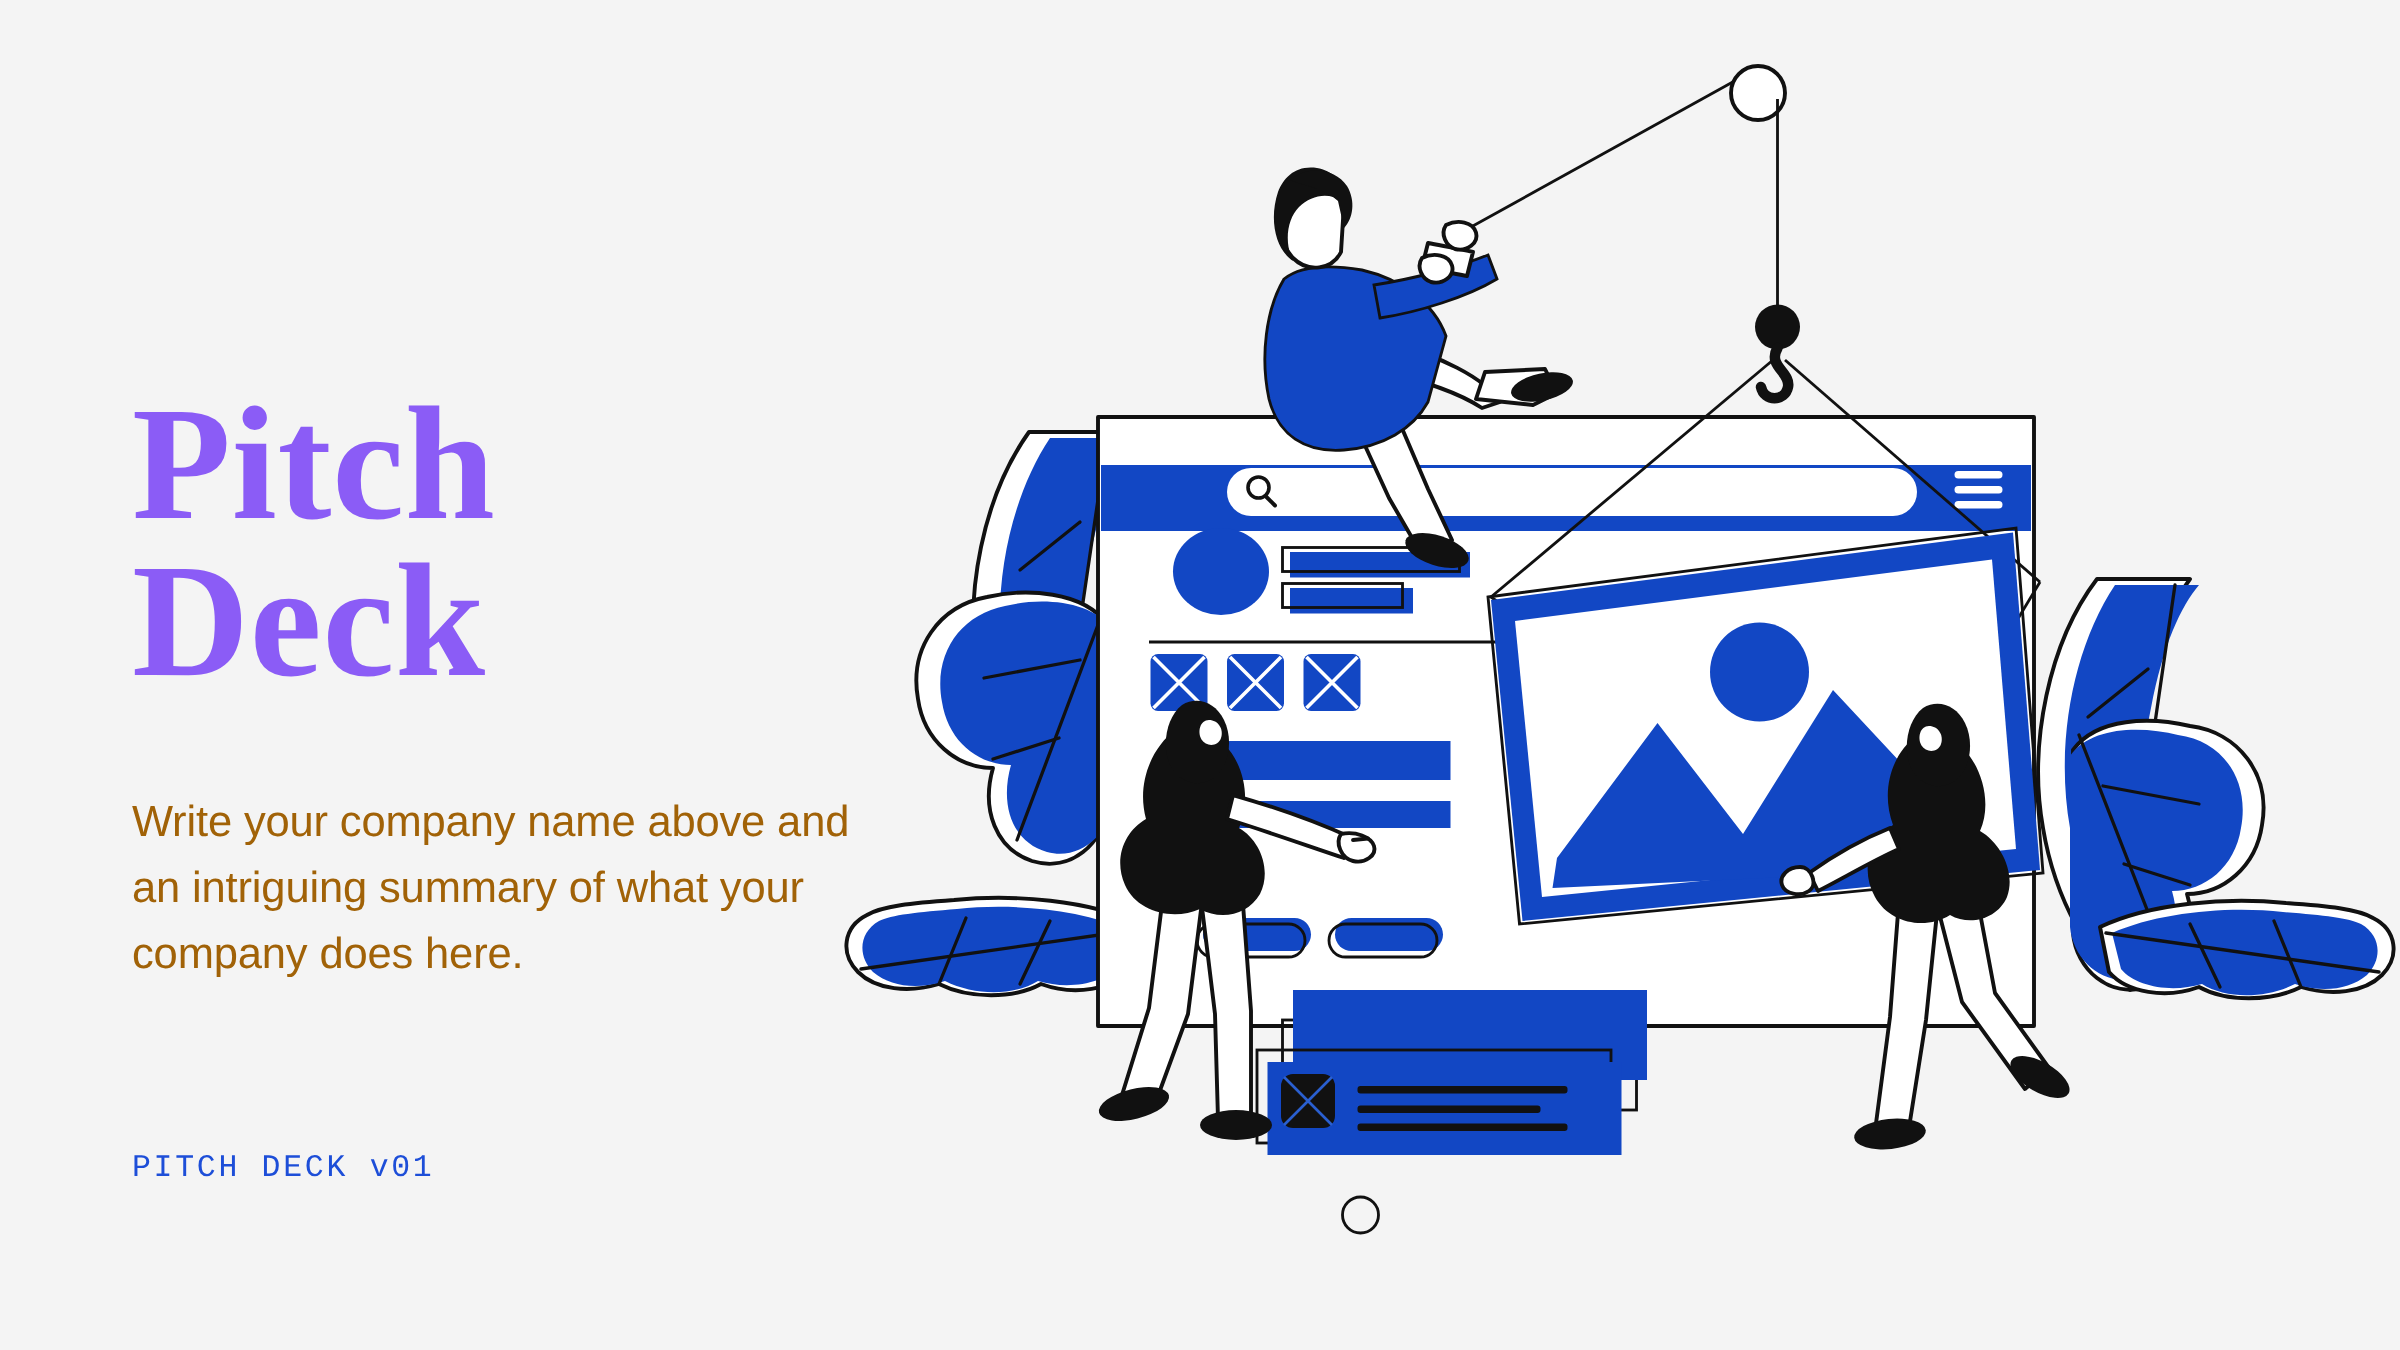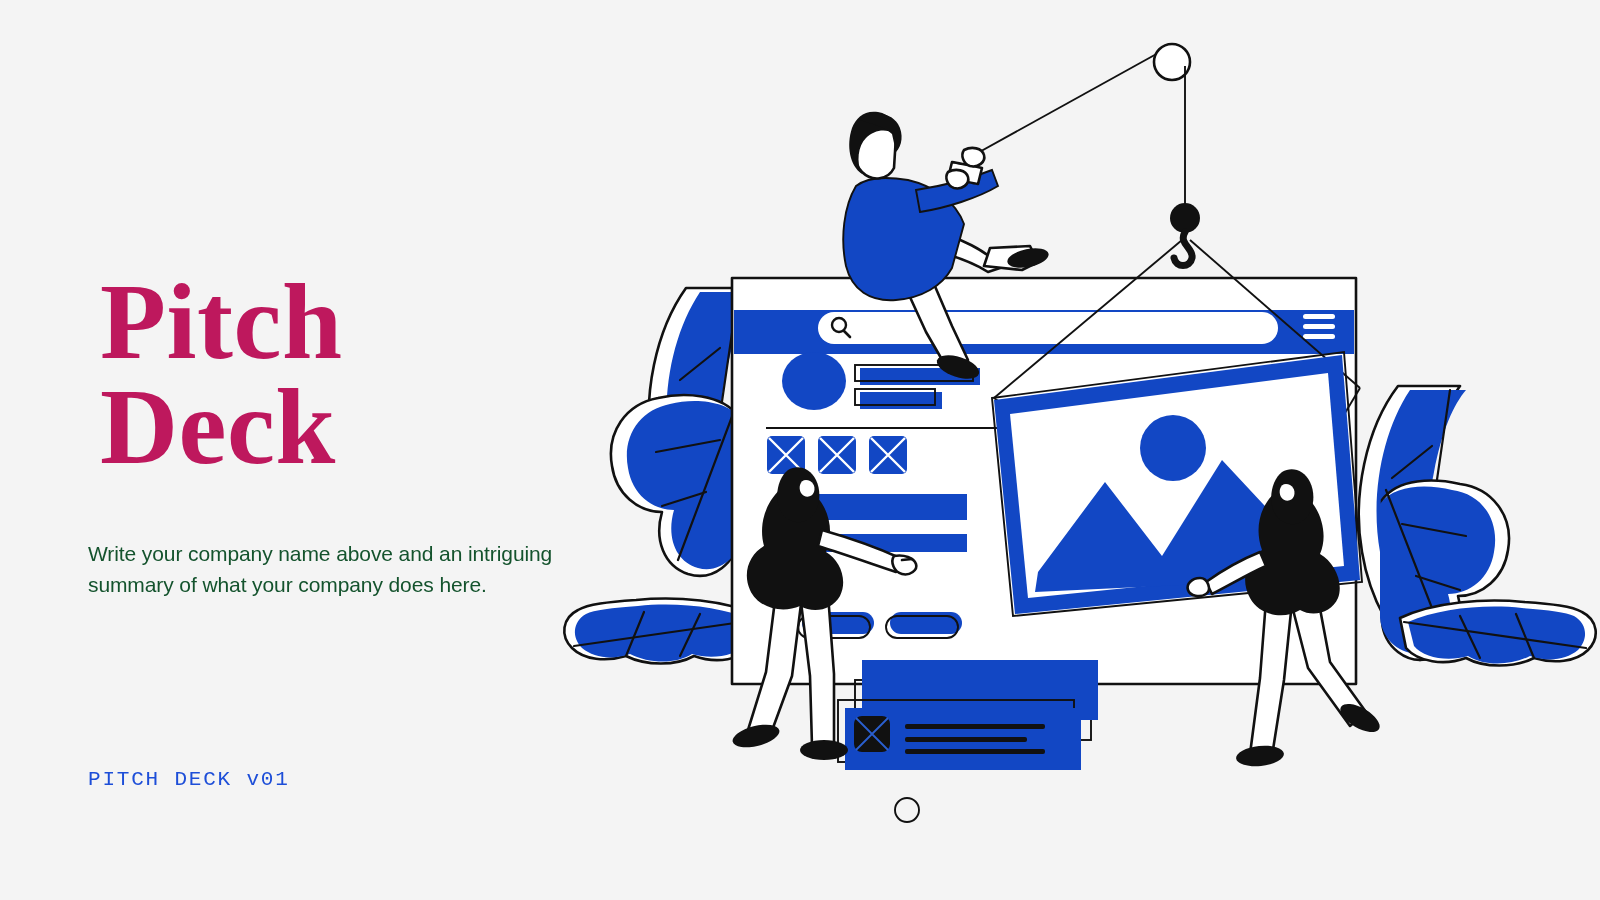--- a/index.html
+++ b/index.html
@@ -21,32 +21,32 @@
     position: absolute;
     left: 88px;
     top: 258px;
     width: 530px;
   }
   #title {
     font-family: "Liberation Serif", serif;
     font-size: 108px;
     line-height: 0.97;
     font-weight: 700;
-    color: #be185d;
+    color: #8b5cf6;
     letter-spacing: 0.5px;
-    margin: 12px;
+    margin: 0;
     white-space: pre-line;
   }
   #subtitle {
     margin: 0;
     margin-top: 58px;
     font-family: "Liberation Sans", sans-serif;
-    font-size: 21px;
+    font-size: 29px;
     line-height: 1.52;
-    color: #14532d;
+    color: #a16207;
     font-weight: 400;
     letter-spacing: -0.1px;
     max-width: 510px;
   }
   #footer-label {
     position: absolute;
     left: 88px;
     top: 768px;
     font-family: "Liberation Mono", monospace;
     font-size: 21px;

